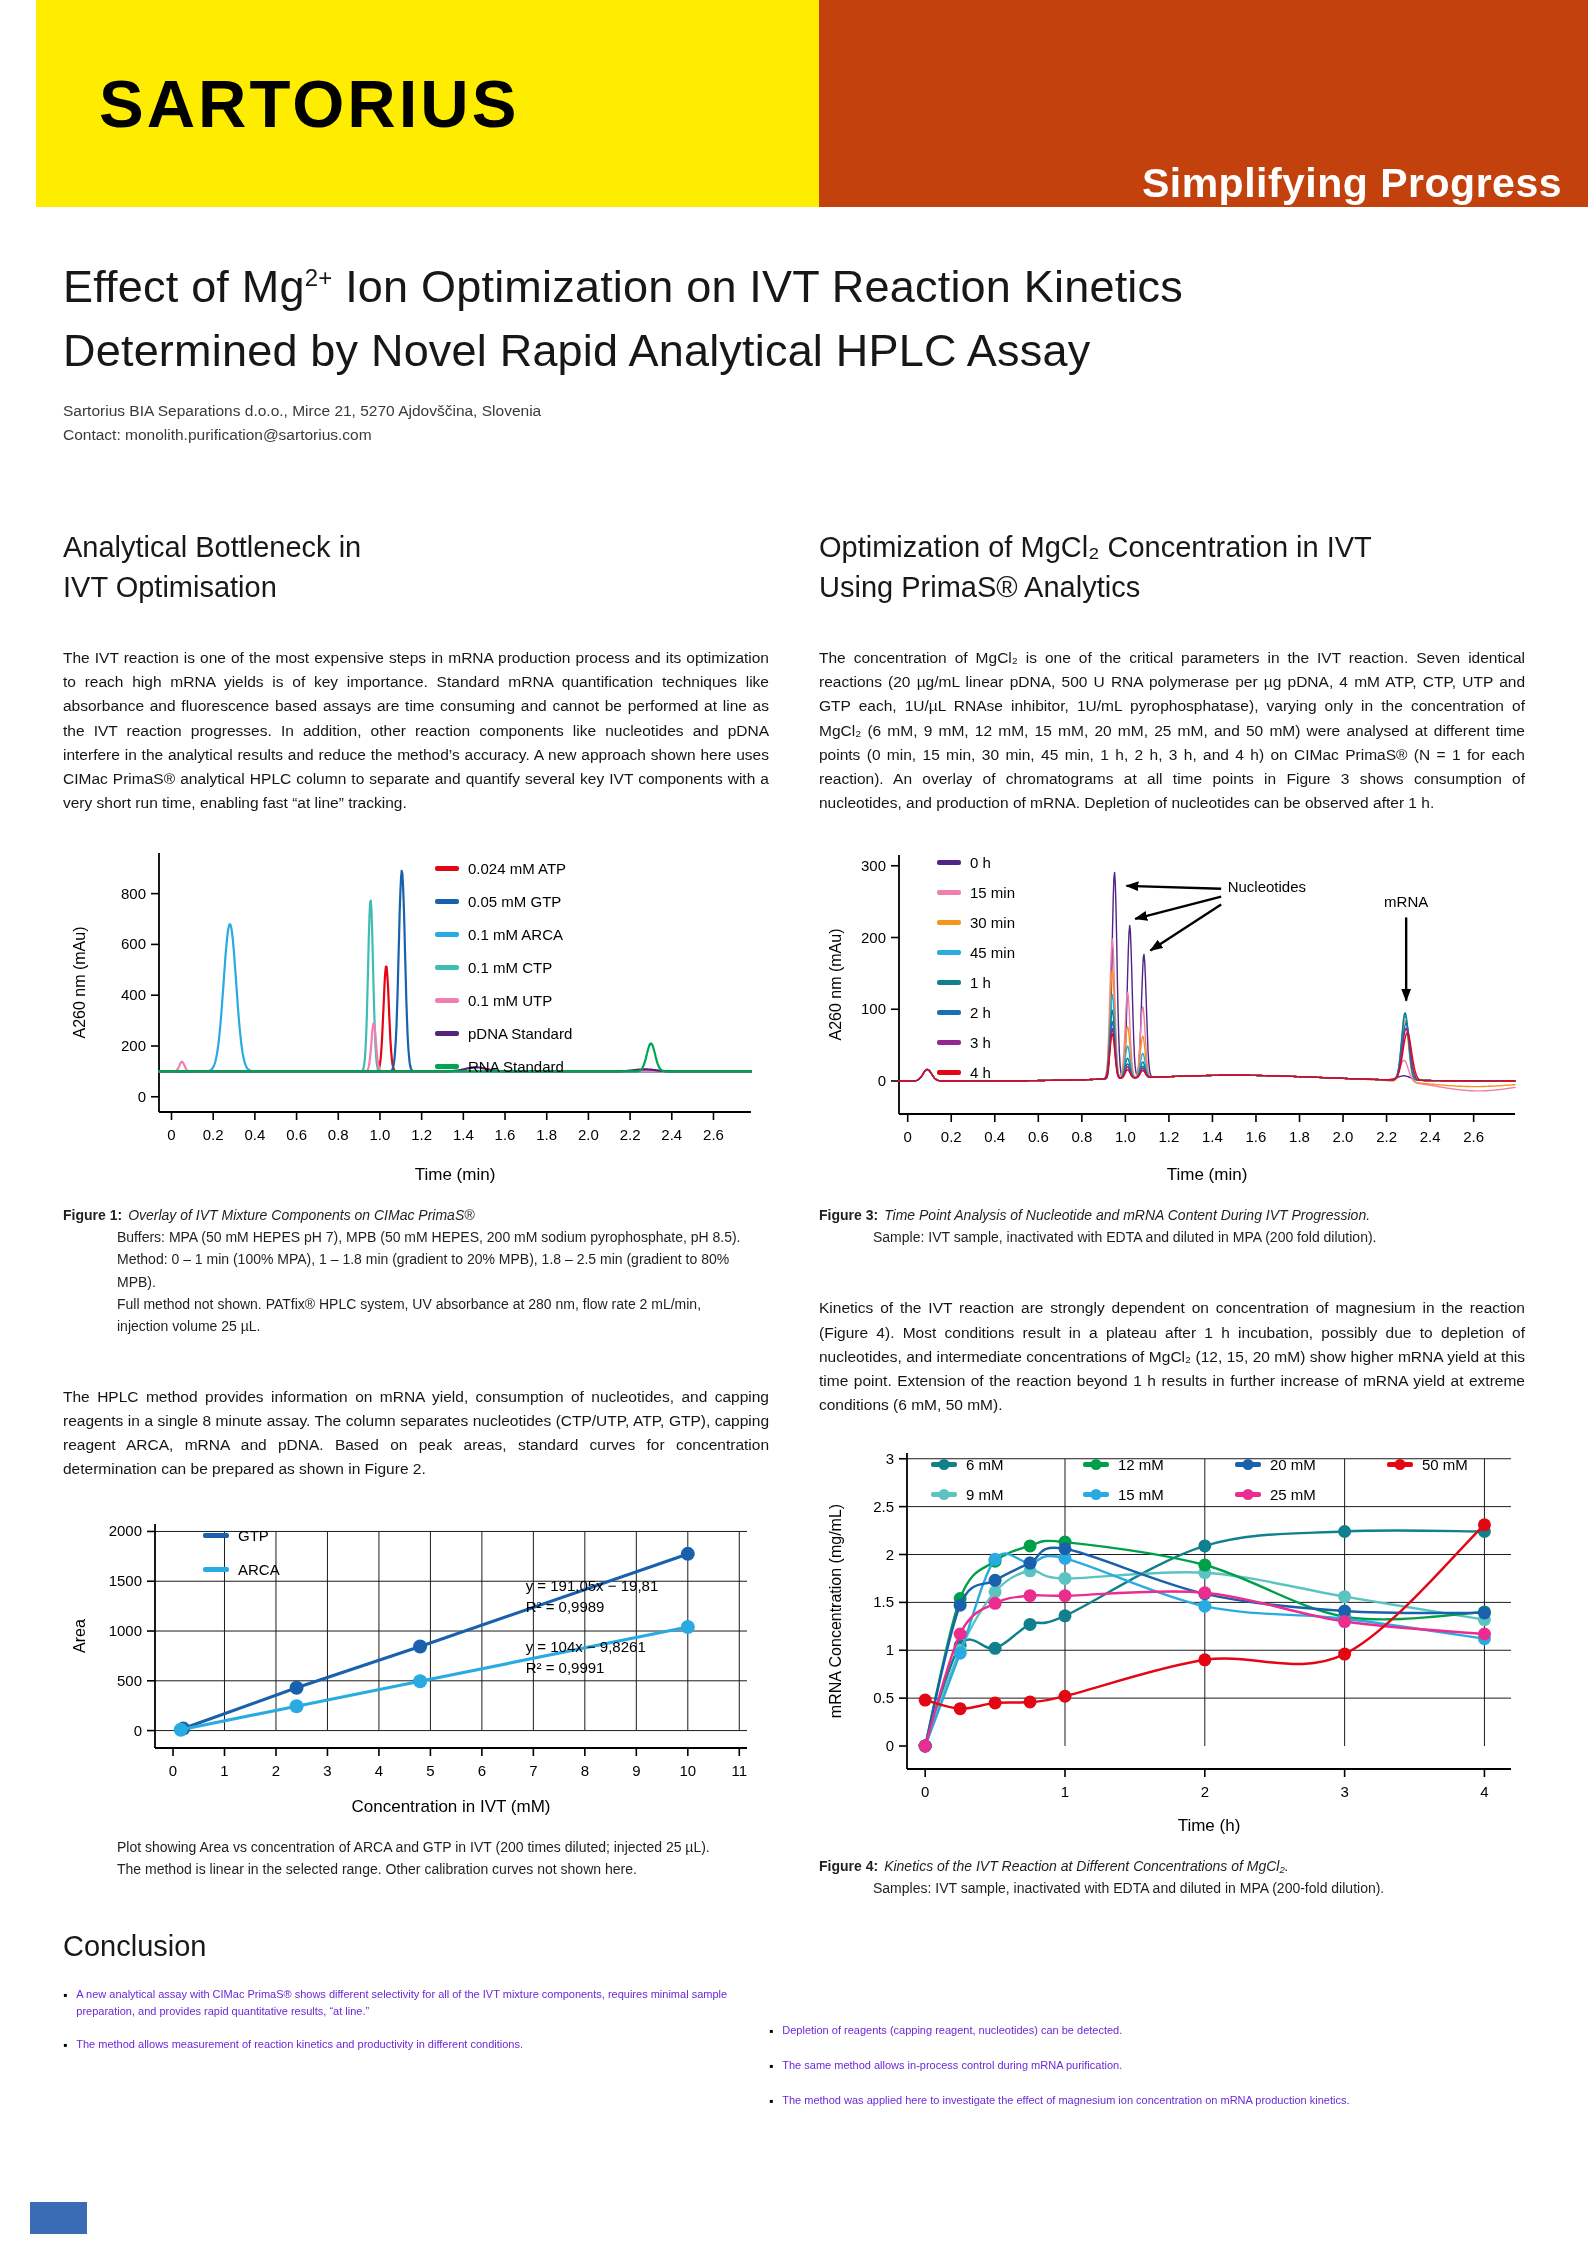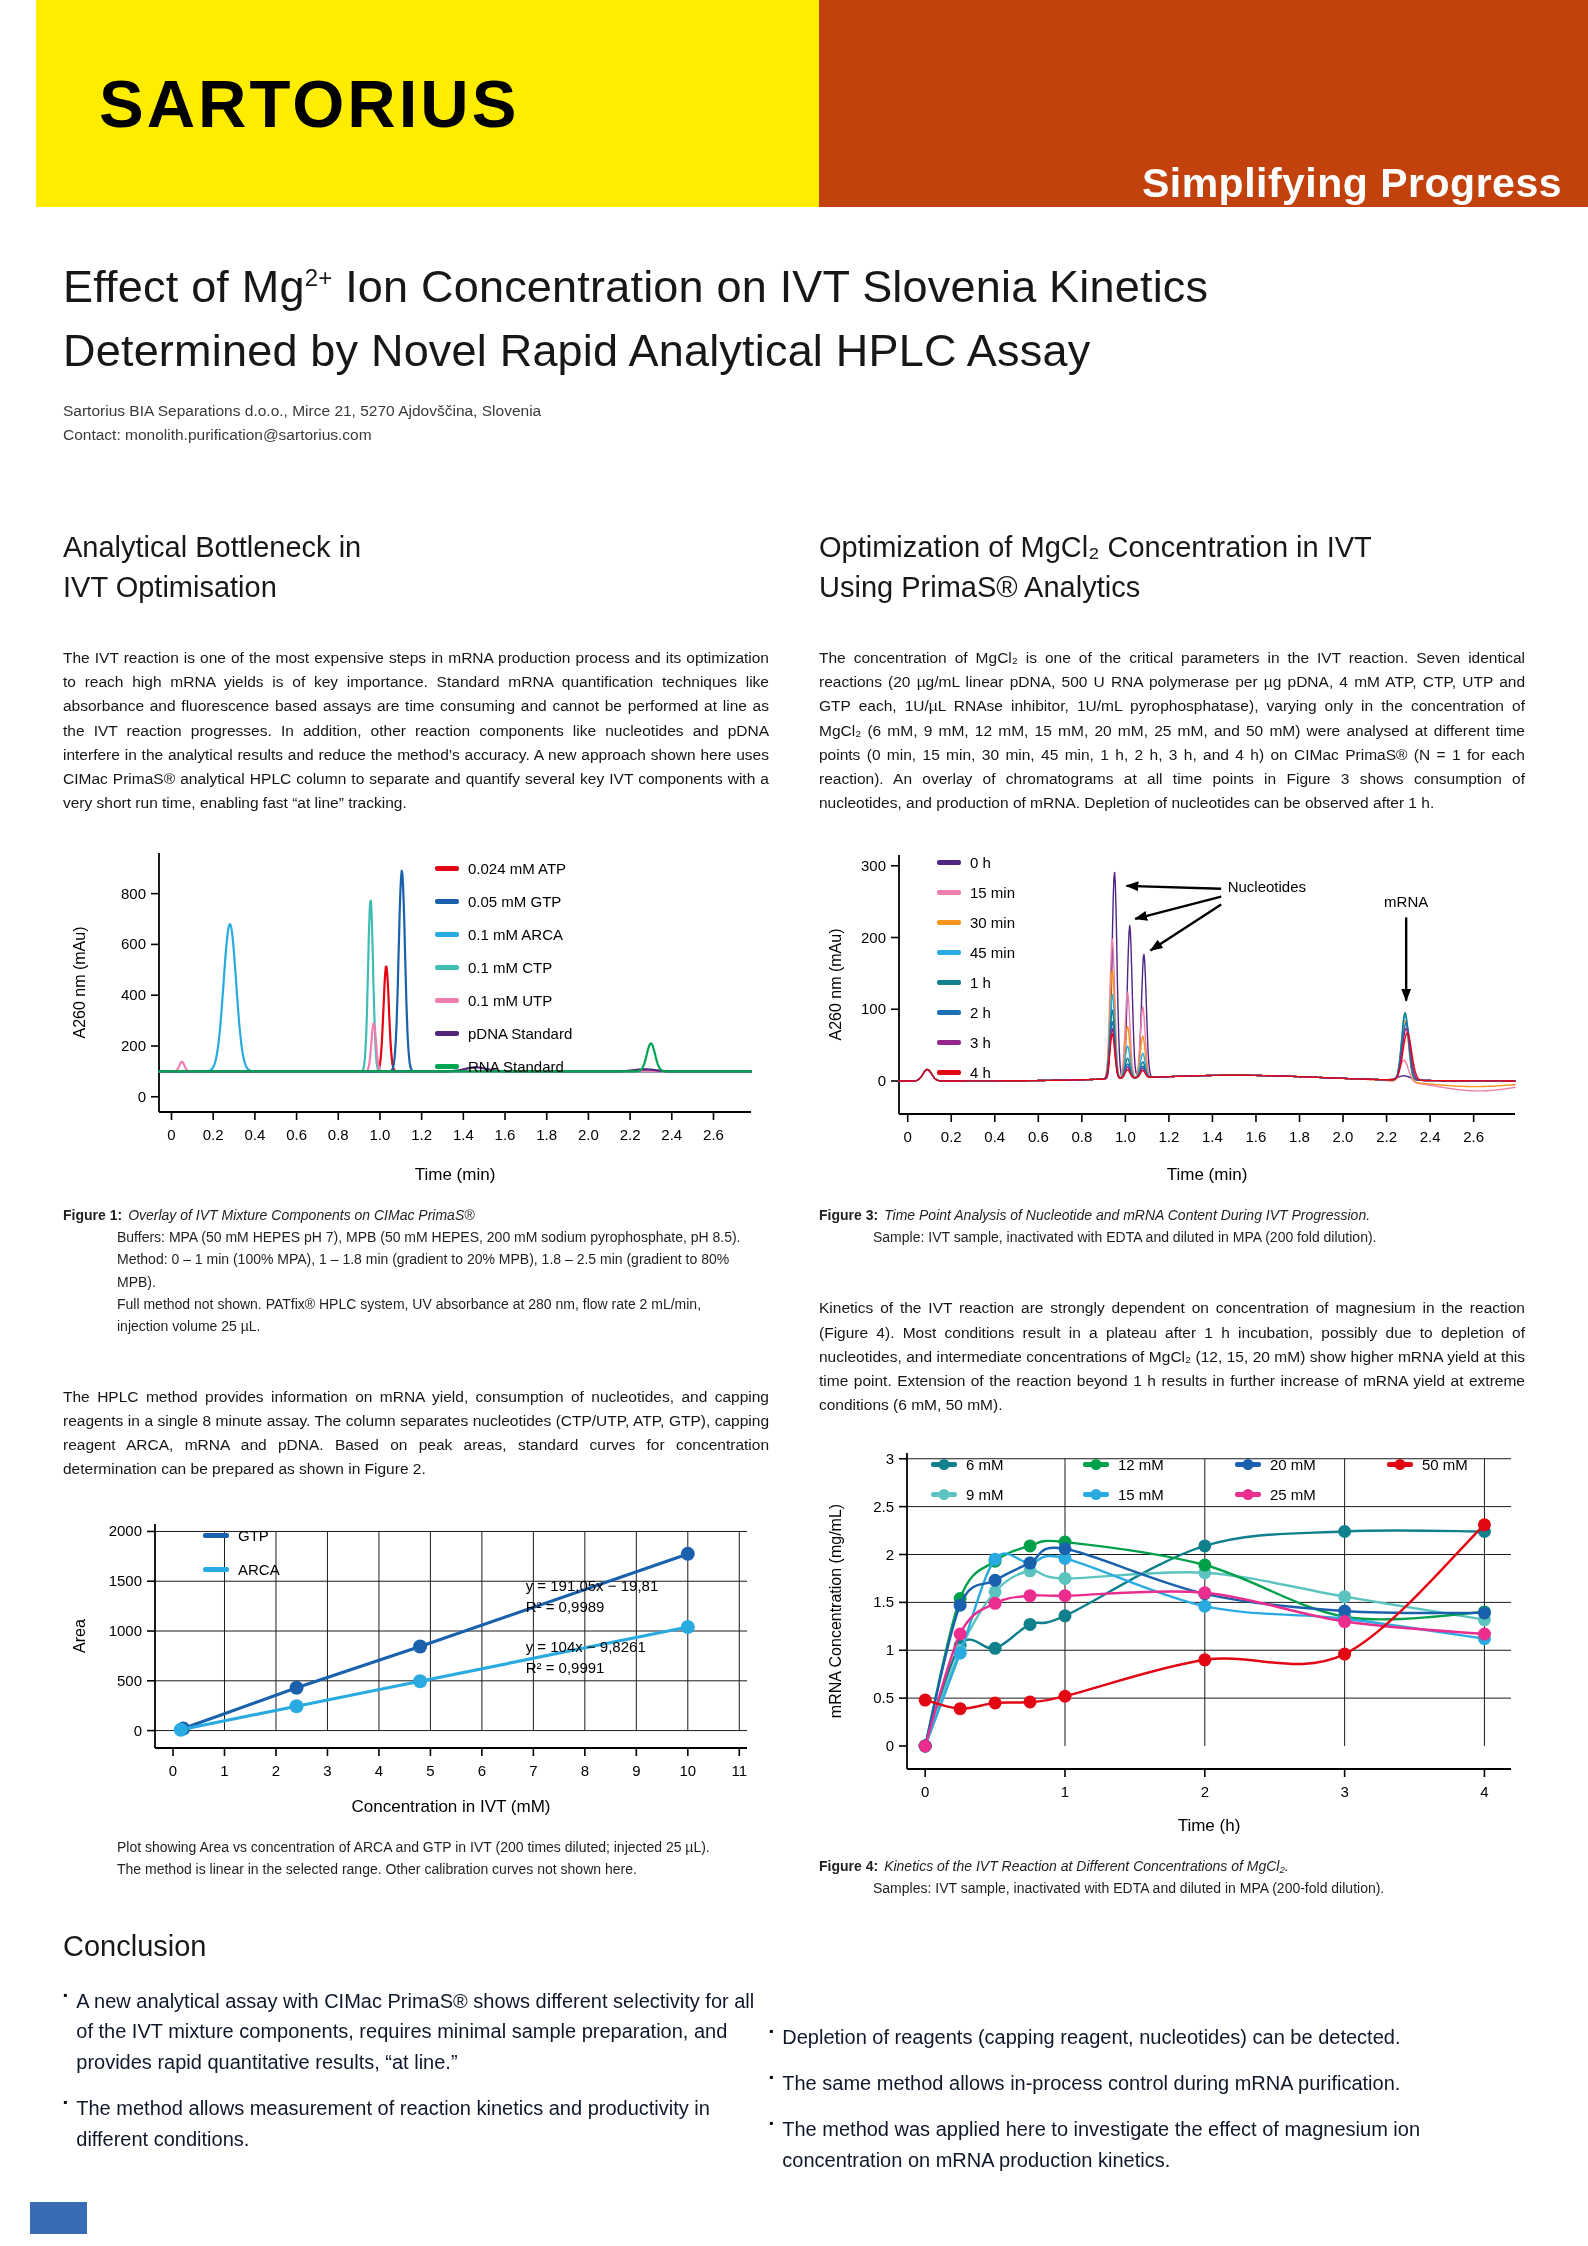--- a/index.html
+++ b/index.html
@@ -34,41 +34,41 @@
   .cap-label{font-weight:700;margin-right:6px;}
   .cap-title{font-style:italic;}
   .cap-lines{margin-left:54px;white-space:pre-line;}
 
   
   .conclusion{display:flex;margin-top:26px;padding:0 63px;}
   .conclusion .col-r{padding-top:76px;}
   .bullets{margin-top:20px;}
   .bullet-item{display:flex;margin-bottom:16px;}
   .bullet-marker{font-size:12px;line-height:1.6;margin-right:9px;color:#000;}
-  .bullet-text{font-size:20px;line-height:1.52;color:#0f172a;max-width:690px;}
+  .bullet-text{font-size:11px;line-height:1.52;color:#6d28d9;max-width:690px;}
 
   .footer-accent{position:absolute;left:30px;top:2202px;width:57px;height:32px;background:#3A6BB5;}
 </style>
 </head>
 <body>
 
 <div class="page">
 
   <div class="header">
     <div class="brand-block">
       <div class="brand-word">SARTORIUS</div>
     </div>
     <div class="tagline-block">
       <div class="tagline">Simplifying Progress</div>
     </div>
   </div>
 
   <div class="content">
 
-    <div class="title"><span>Effect of Mg</span><sup>2+</sup><span> Ion Concentration on IVT Slovenia Kinetics</span><br><span>Determined by Novel Rapid Analytical HPLC Assay</span></div>
+    <div class="title"><span>Effect of Mg</span><sup>2+</sup><span> Ion Optimization on IVT Reaction Kinetics</span><br><span>Determined by Novel Rapid Analytical HPLC Assay</span></div>
 
     <div class="affiliation">Sartorius BIA Separations d.o.o., Mirce 21, 5270 Ajdovščina, Slovenia
 Contact: monolith.purification@sartorius.com</div>
 
     <div class="cols">
 
       <div class="col">
         <h2 class="section">Analytical Bottleneck in
 IVT Optimisation</h2>
         <p class="body">The IVT reaction is one of the most expensive steps in mRNA production process and its optimization to reach high mRNA yields is of key importance. Standard mRNA quantification techniques like absorbance and fluorescence based assays are time consuming and cannot be performed at line as the IVT reaction progresses. In addition, other reaction components like nucleotides and pDNA interfere in the analytical results and reduce the method’s accuracy. A new approach shown here uses CIMac PrimaS® analytical HPLC column to separate and quantify several key IVT components with a very short run time, enabling fast “at line” tracking.</p>

